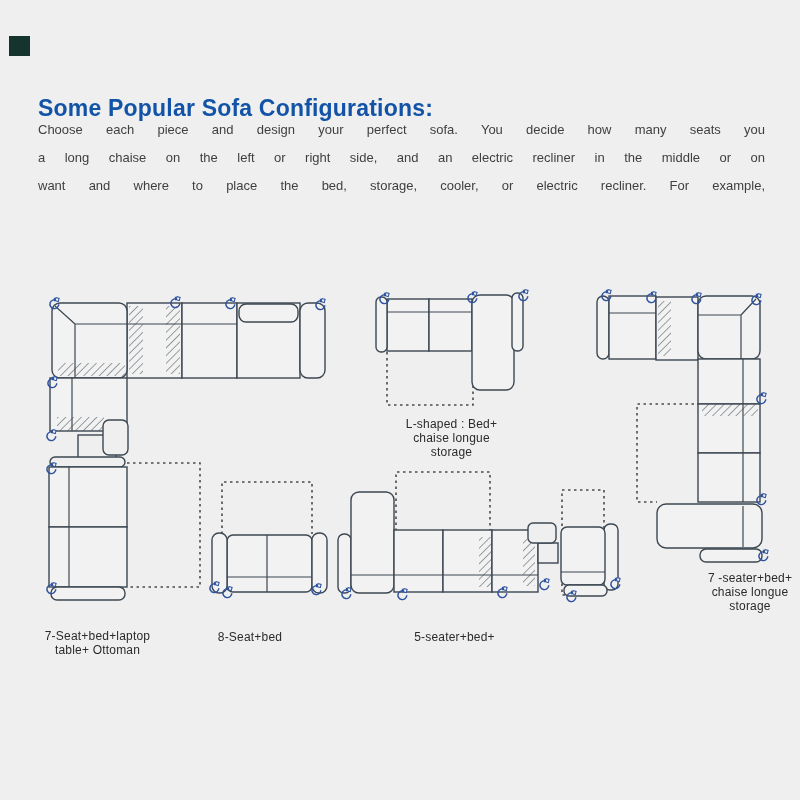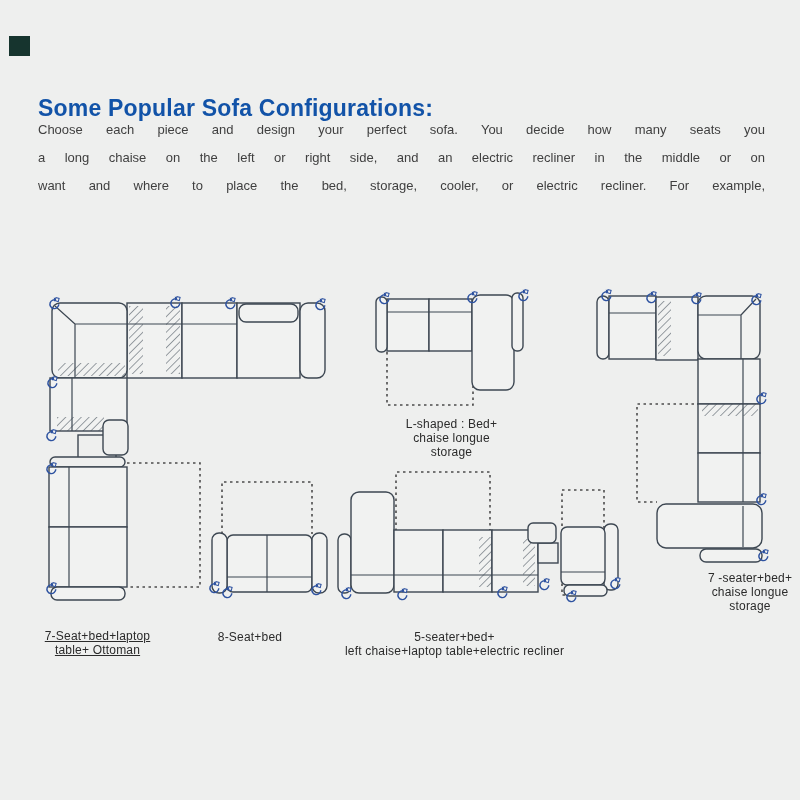--- a/index.html
+++ b/index.html
@@ -181,32 +181,31 @@
         <use href="#rot-icon" xlink:href="#rot-icon" x="643" y="291" width="14" height="14"></use>
         <use href="#rot-icon" xlink:href="#rot-icon" x="688" y="292" width="14" height="14"></use>
         <use href="#rot-icon" xlink:href="#rot-icon" x="748" y="293" width="14" height="14"></use>
         <use href="#rot-icon" xlink:href="#rot-icon" x="753" y="392" width="14" height="14"></use>
         <use href="#rot-icon" xlink:href="#rot-icon" x="753" y="493" width="14" height="14"></use>
         <use href="#rot-icon" xlink:href="#rot-icon" x="755" y="549" width="14" height="14"></use>
       </g>
     </g>
   </svg>
 
-  <div class="cfg-label" style="left:25px;top:629px;width:145px;text-decoration:underline;">
+  <div class="cfg-label" style="left:25px;top:629px;width:145px;">
     <div>7-Seat+bed+laptop</div>
     <div>table+ Ottoman</div>
   </div>
 
   <div class="cfg-label" style="left:195px;top:630px;width:110px;">
     <div>8-Seat+bed</div>
   </div>
 
   <div class="cfg-label" style="left:327px;top:618px;width:255px;margin-top:12px;">
     <div>5-seater+bed+</div>
-    <div>left chaise+laptop table+electric recliner</div>
   </div>
 
   <div class="cfg-label" style="left:383px;top:417px;width:137px;">
     <div>L-shaped : Bed+</div>
     <div>chaise longue</div>
     <div>storage</div>
   </div>
 
   <div class="cfg-label" style="left:684px;top:571px;width:132px;">
     <div>7 -seater+bed+</div>

